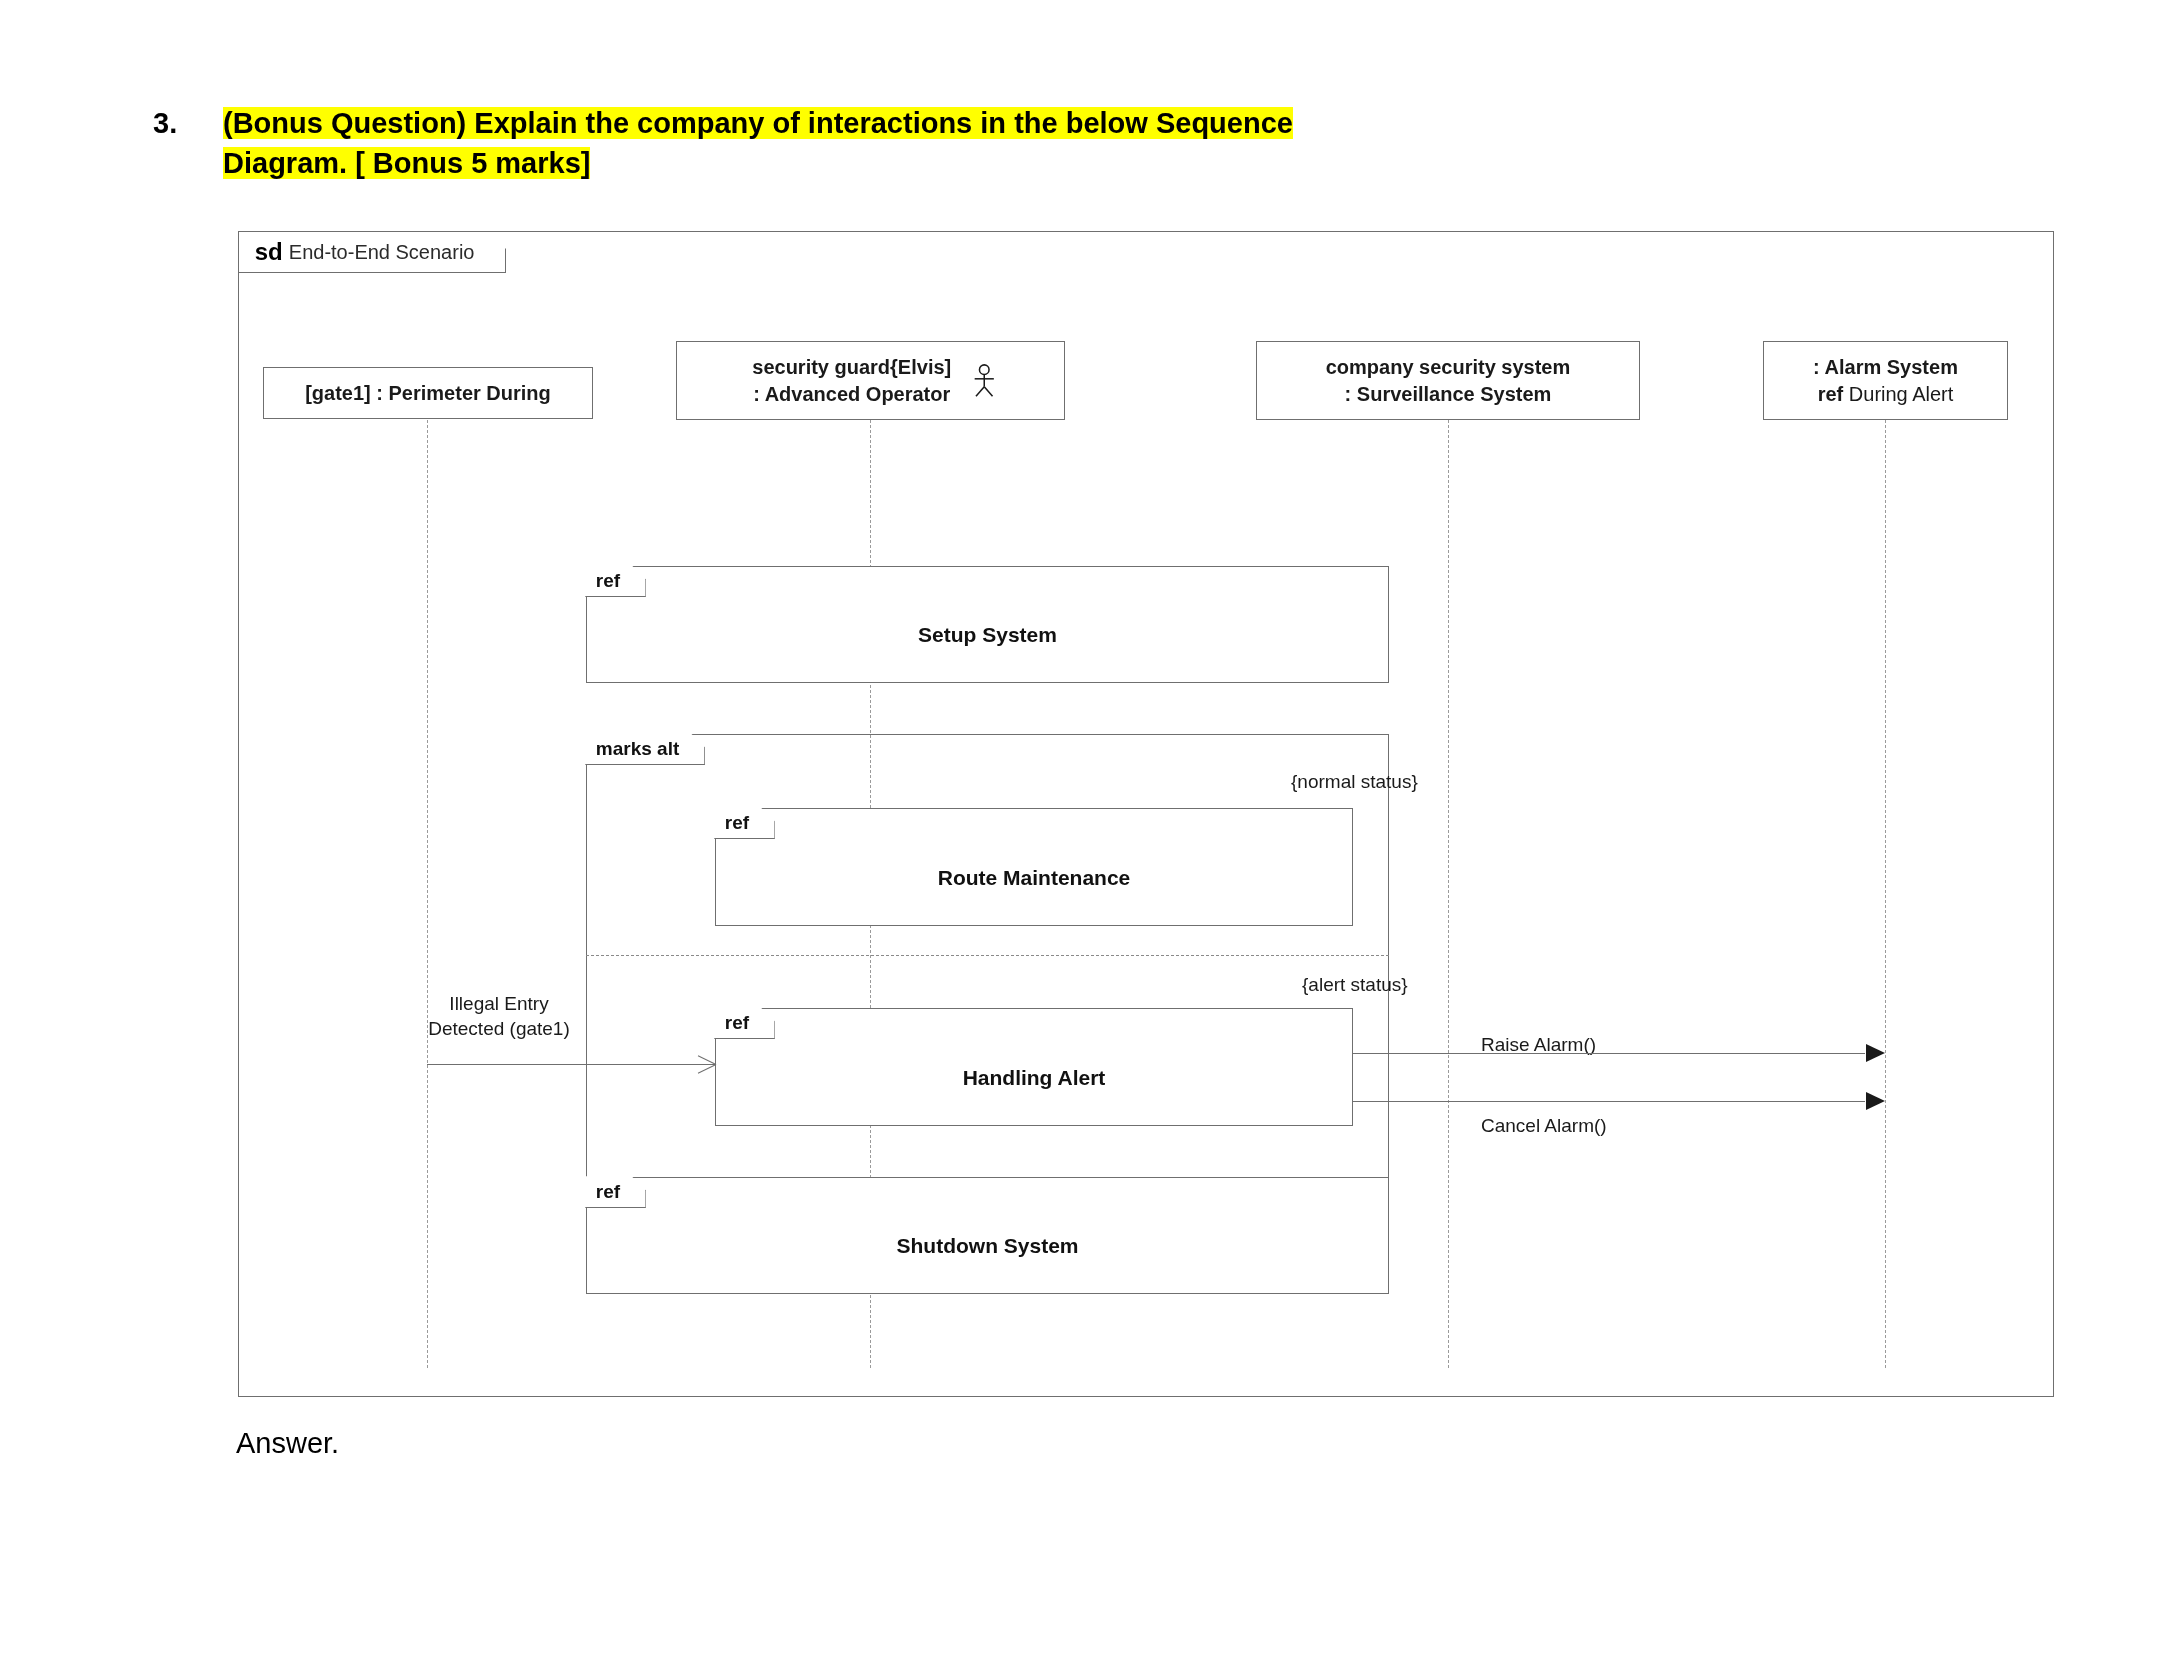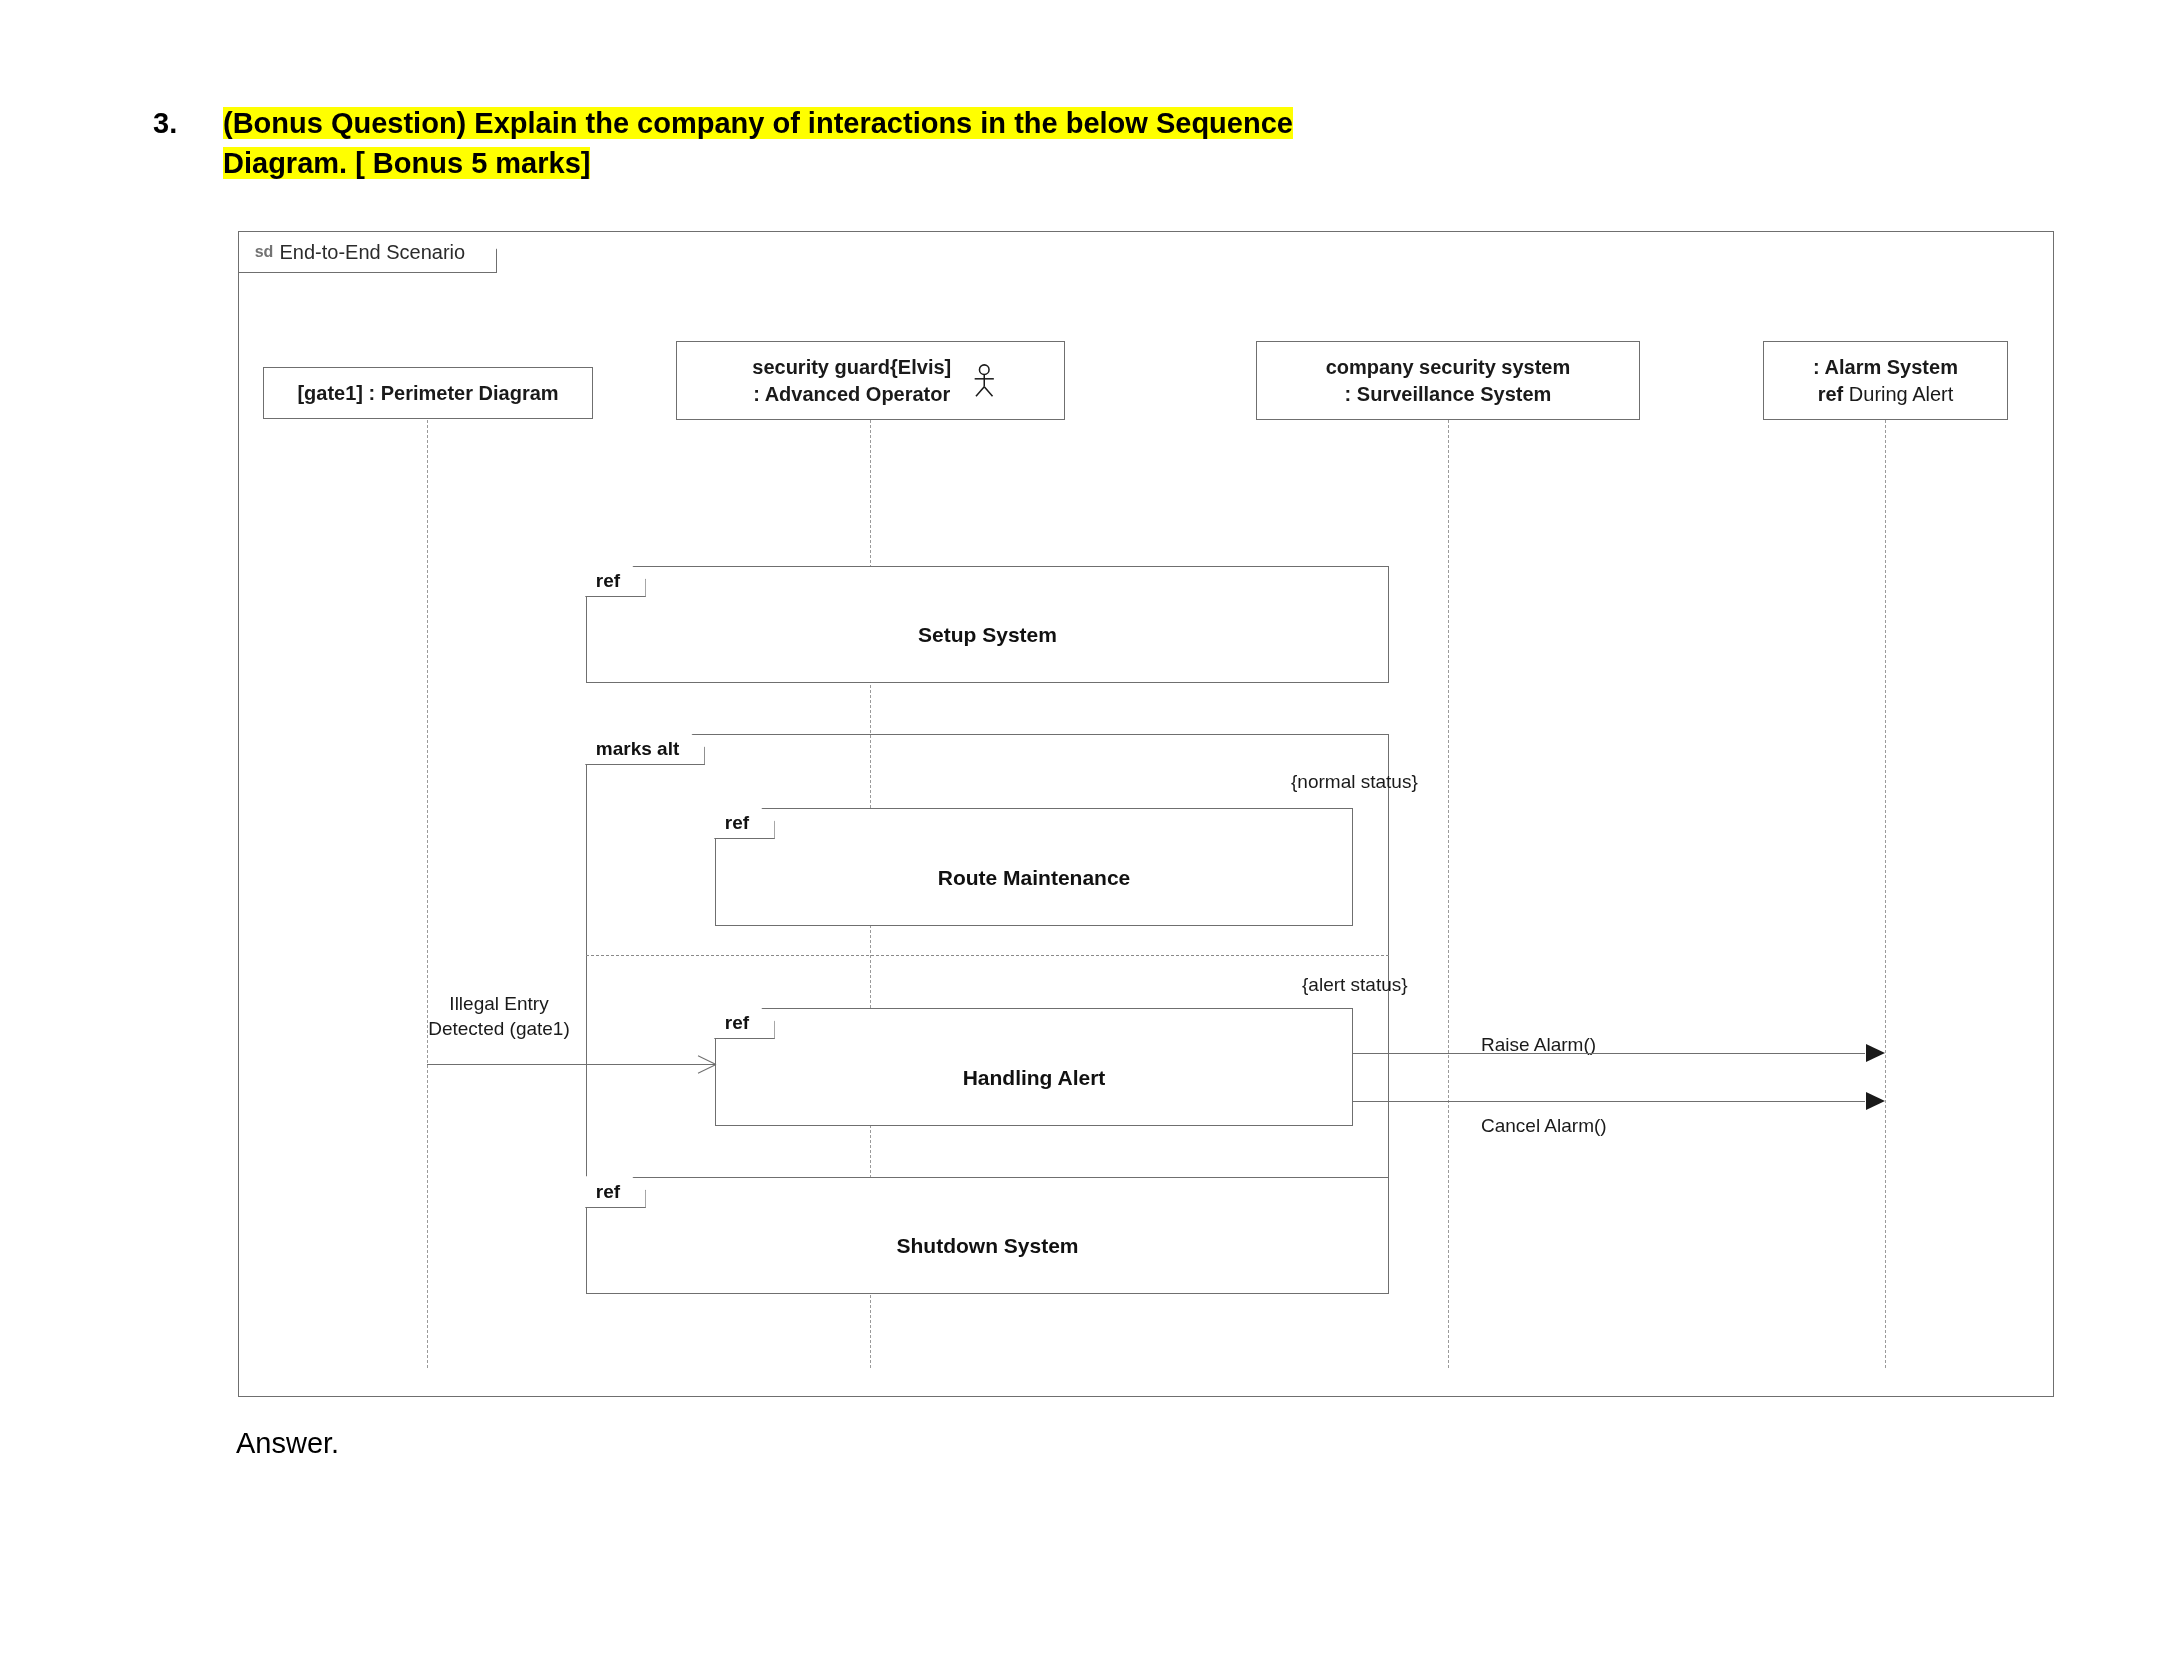--- a/index.html
+++ b/index.html
@@ -83,23 +83,23 @@
     display: flex;
     align-items: center;
     background: #ffffff;
     border-right: 1.7px solid #6f6f6f;
     border-bottom: 1.7px solid #6f6f6f;
     -webkit-clip-path: polygon(0 0, calc(100% - 17.5px) 0, 100% 17.5px, 100% 100%, 0 100%);
     clip-path: polygon(0 0, calc(100% - 17.5px) 0, 100% 17.5px, 100% 100%, 0 100%);
     white-space: nowrap;
   }
   .frame-tab .kw {
-    font-size: 16px;
-    font-weight: bold;
-    color: #737373;
+    font-size: 24px;
+    font-weight: bold;
+    color: #000000;
     margin-right: 6.1px;
   }
   .frame-tab .nm {
     font-size: 20px;
     font-weight: normal;
     color: #2b2b2b;
   }
 
   
   .lifeline-head {
@@ -251,21 +251,21 @@
 
 <div id="sd-frame">
 
   <div class="frame-tab">
     <span class="kw">sd</span>
     <span class="nm">End-to-End Scenario</span>
   </div>
 
   <div class="lifeline-head" style="left:24px; top:135px; width:330px; height:52px;">
     <div class="ll-labels">
-      <div>[gate1] : Perimeter Diagram</div>
+      <div>[gate1] : Perimeter During</div>
     </div>
   </div>
 
   <div class="lifeline-head" style="left:437px; top:109px; width:389px; height:79px;">
     <div class="ll-row">
       <div class="ll-labels">
         <div>security guard{Elvis]</div>
         <div>: Advanced Operator</div>
       </div>
       <span class="actor-icon">

